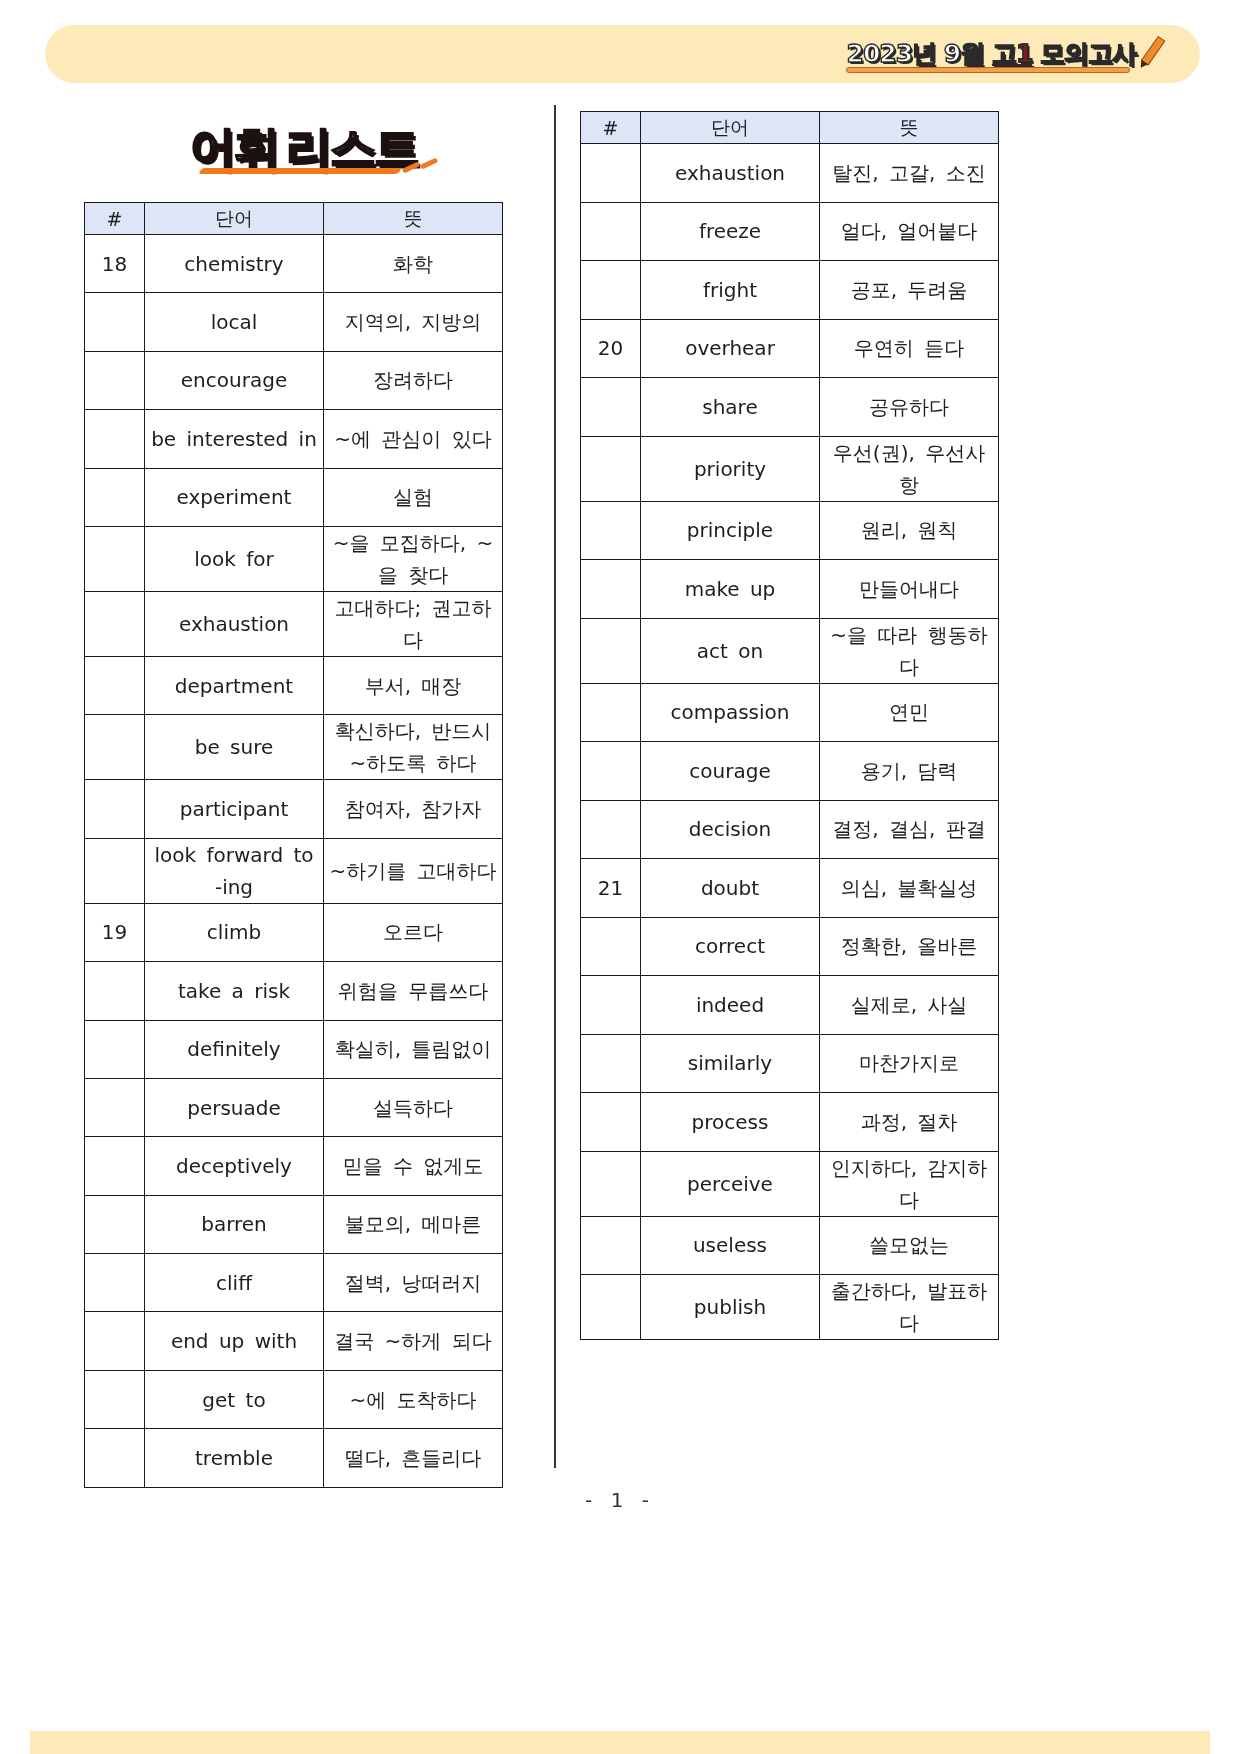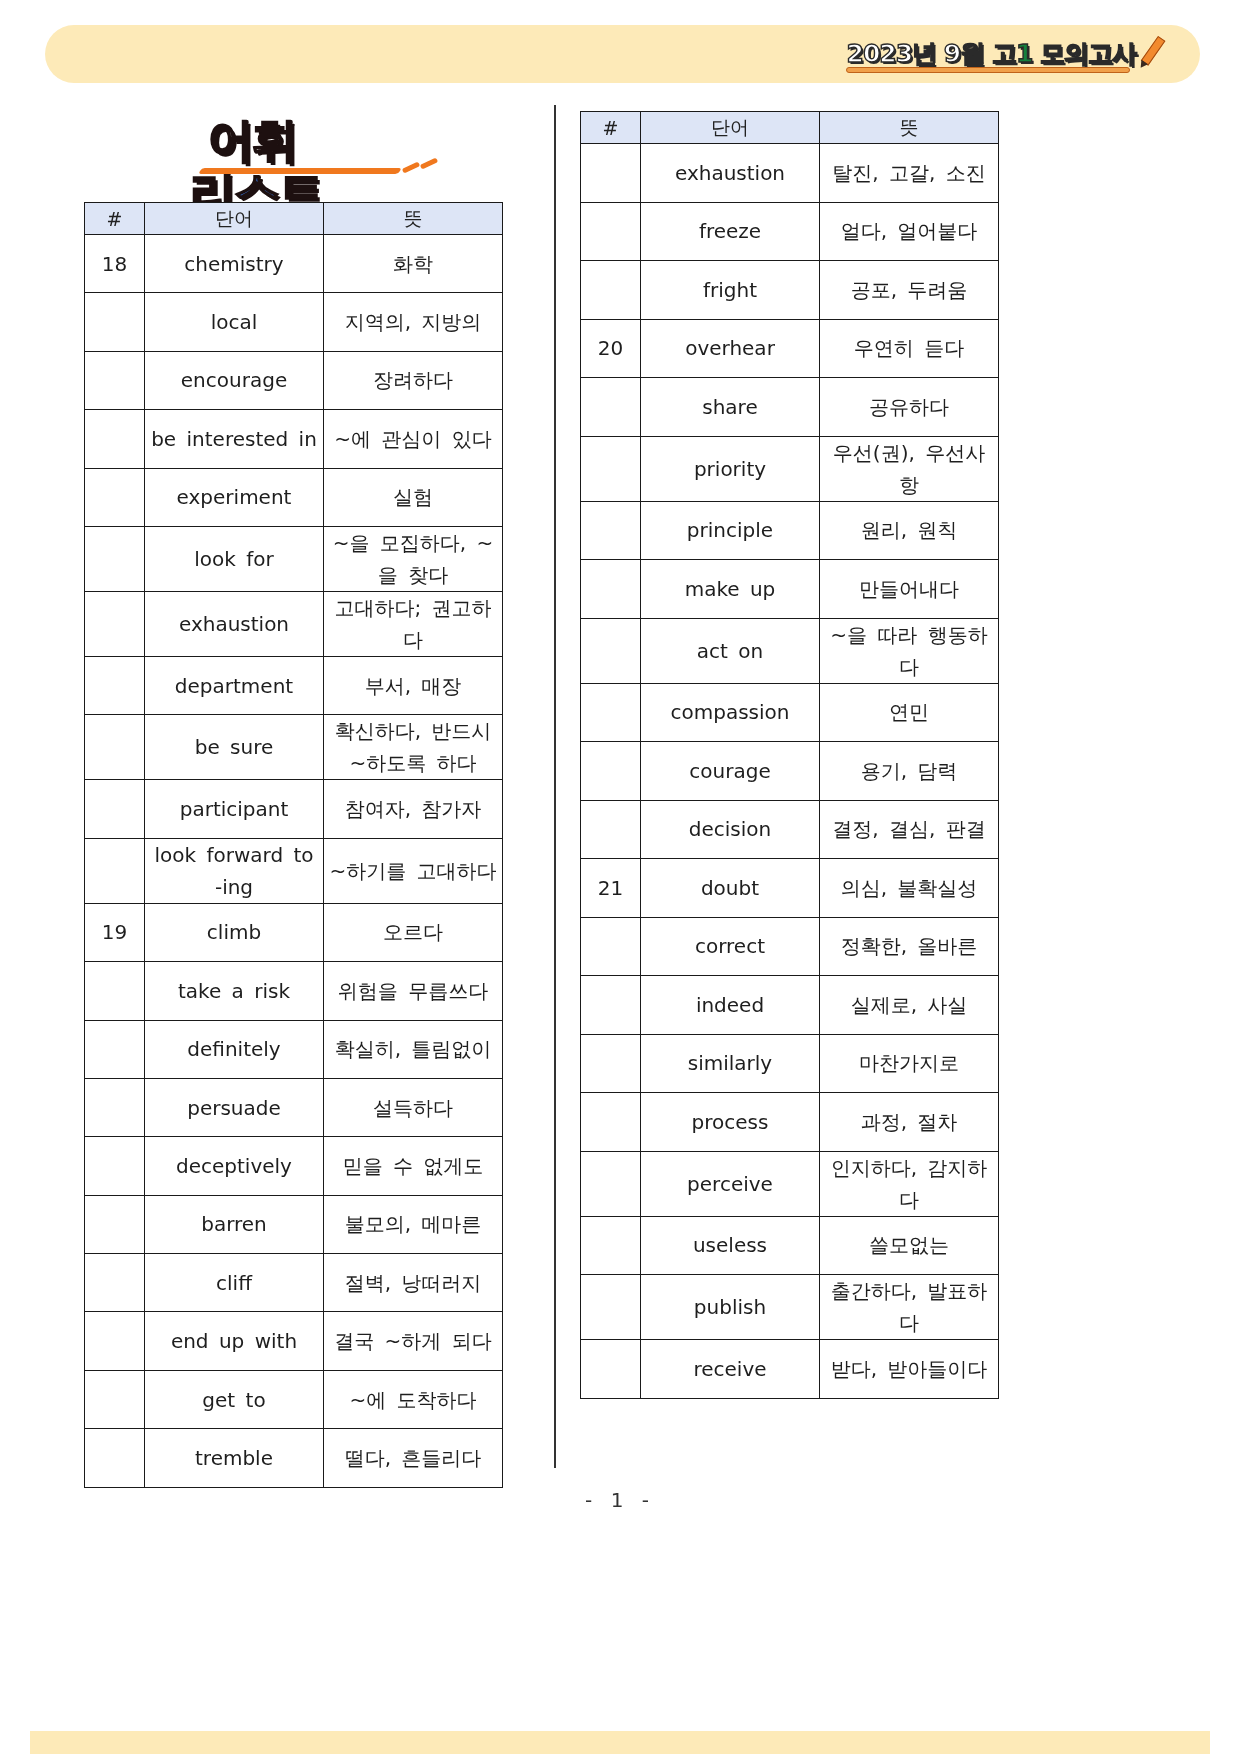--- a/index.html
+++ b/index.html
@@ -1,27 +1,27 @@
 <!DOCTYPE html>
 <html><head>
 <meta charset="utf-8">
 <style>
   html, body { margin:0; padding:0; }
   body { width:1240px; height:1754px; position:relative; background:#ffffff; font-family:"DejaVu Sans", "Liberation Sans", sans-serif; color:#1a1a1a; overflow:hidden; }
   .top-banner { position:absolute; left:45px; top:25px; width:1155px; height:58px; background:#fdeab8; border-radius:29px; }
   .exam-title { position:absolute; right:42px; top:6px; height:44px; display:flex; align-items:center; gap:8px; }
   .exam-title .txt { font-family:"DejaVu Sans", sans-serif; font-weight:bold; font-size:25px; color:#ffffff; letter-spacing:-1px;
      -webkit-text-stroke:1.4px #2a2a2a; text-shadow:2px 2px 0 #2a2a2a; white-space:nowrap; }
-  .exam-title .hl { color:#15803d; }
+  .exam-title .hl { color:#7f1d1d;text-decoration:underline; }
   .exam-title .underline { position:absolute; left:0; right:28px; bottom:2px; height:4px; background:#f0a04a; border:1px solid #c0631a; border-radius:3px; }
   .pencil { width:14px; height:36px; position:relative; transform:rotate(35deg); }
   .pencil::before { content:""; position:absolute; left:3px; top:0; width:7px; height:28px; background:#f28a2e; border:1px solid #a14b10; }
   .pencil::after { content:""; position:absolute; left:3px; top:29px; width:0; height:0; border-left:4.5px solid transparent; border-right:4.5px solid transparent; border-top:7px solid #3a2a20; }
 
-  .vocab-logo { position:absolute; left:190px; top:114px; height:60px; display:flex; align-items:center;flex-direction:column; }
+  .vocab-logo { position:absolute; left:190px; top:122px; height:60px; display:flex; align-items:flex-start; }
   .vocab-logo span { font-family:"DejaVu Sans", sans-serif; font-weight:bold; font-size:46px; line-height:52px; letter-spacing:-2px; -webkit-text-stroke:2px #1d1010; text-shadow:3px 3px 0 #1d1010; }
   .vocab-logo .w1 { color:#ffffff; margin-right:8px; }
   .vocab-logo .w2 { color:#3b82f6; }
   .logo-swoosh { position:absolute; left:200px; top:168px; width:200px; height:6px; background:#f0781e; border-radius:3px; transform:skewX(-30deg); }
   .logo-dash { position:absolute; top:165px; width:18px; height:5px; background:#f0781e; border-radius:3px; transform:rotate(-25deg); }
 
   table.vocab { position:absolute; border-collapse:collapse; table-layout:fixed; }
   table.vocab th, table.vocab td { border:1.3px solid #1a1a1a; text-align:center; vertical-align:middle; padding:0 4px; }
   table.vocab th { background:#dde5f6; font-weight:normal; font-size:19px; height:31px; color:#222; }
   table.vocab td { font-size:20px; color:#1e1e1e; line-height:32px; word-spacing:4px; }
@@ -284,22 +284,17 @@
       <tr>
         <td></td>
         <td>useless</td>
         <td>쓸모없는</td>
       </tr>
       <tr>
         <td></td>
         <td>publish</td>
         <td>출간하다, 발표하다</td>
       </tr>
-      <tr>
-        <td></td>
-        <td>receive</td>
-        <td>받다, 받아들이다</td>
-      </tr>
     </tbody>
 </table>
 
 <div class="page-number">- 1 -</div>
 <div class="bottom-band"></div>
 
 </body></html>

